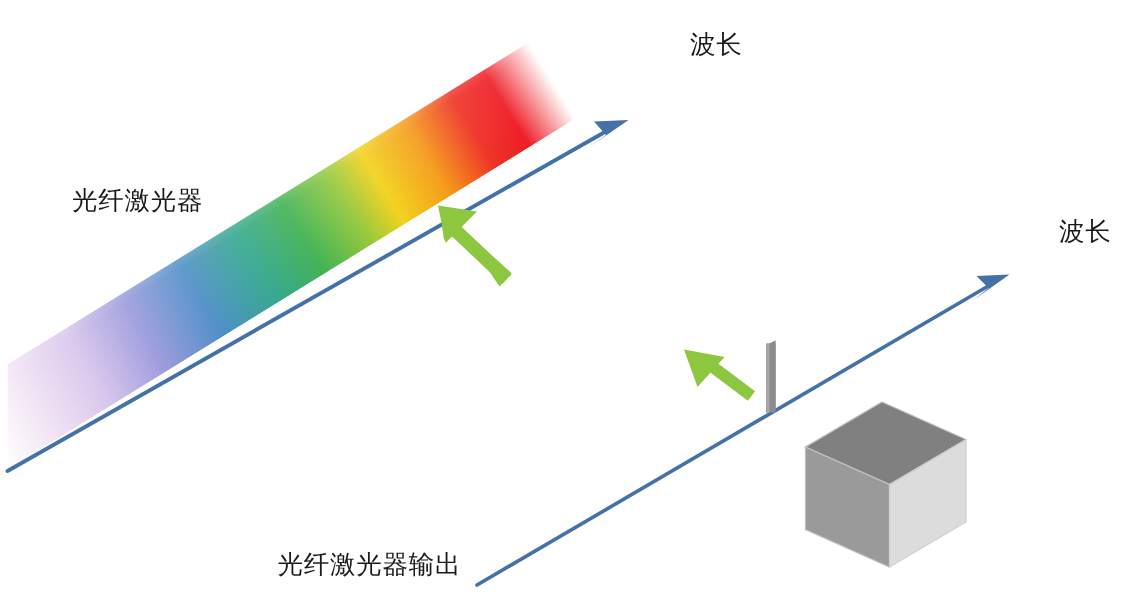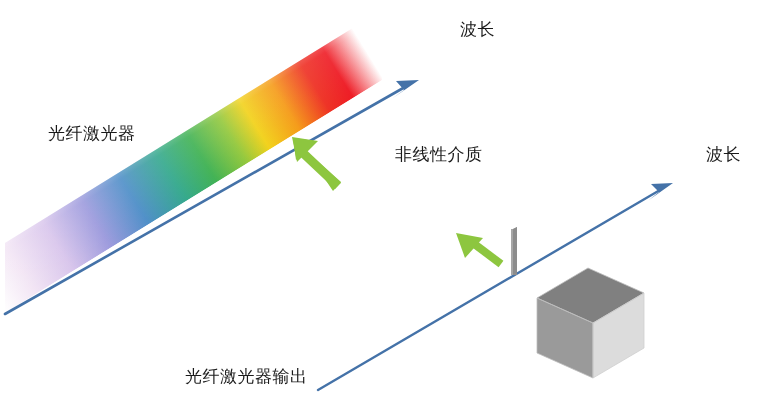--- a/index.html
+++ b/index.html
@@ -122,21 +122,20 @@
       <polygon points="588,268 644,293 593,323 537,298" fill="none" stroke="#bdbdbd" stroke-width="0.8"></polygon>
       <polygon points="537,298 593,323 593,378 537,353" fill="none" stroke="#bdbdbd" stroke-width="0.8"></polygon>
       <polygon points="593,323 644,293 644,348 593,378" fill="none" stroke="#cfcfcf" stroke-width="0.8"></polygon>
     </g>
   </svg>
 
   <div class="label label-broadband">光纤激光器</div>
 
   <div class="label label-wavelength-top">波长</div>
 
-  <div class="label label-nonlinear">非线性介质</div>
 
   <div class="label label-wavelength-right">波长</div>
 
   <div class="label label-fiber-out">
     <div>光纤激光器输出</div>
     
   </div>
 
 
 </div>

